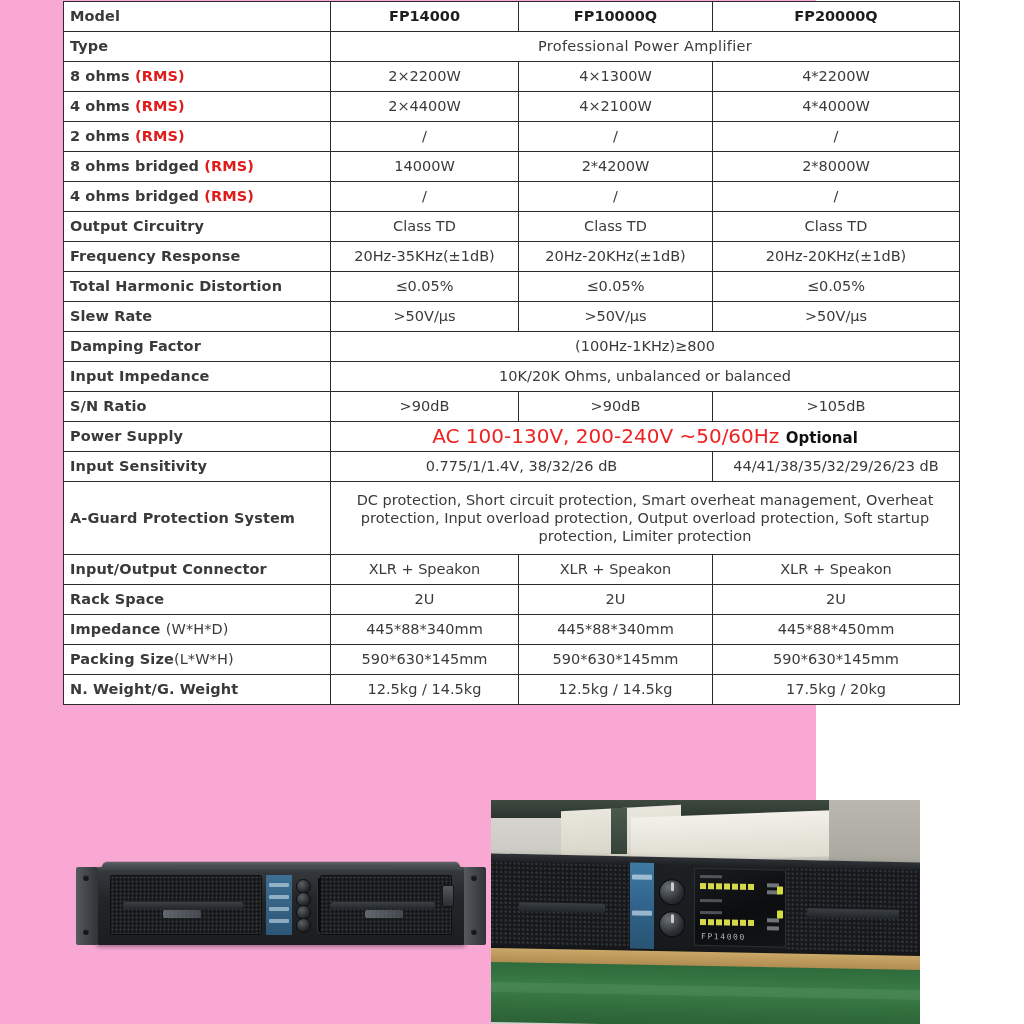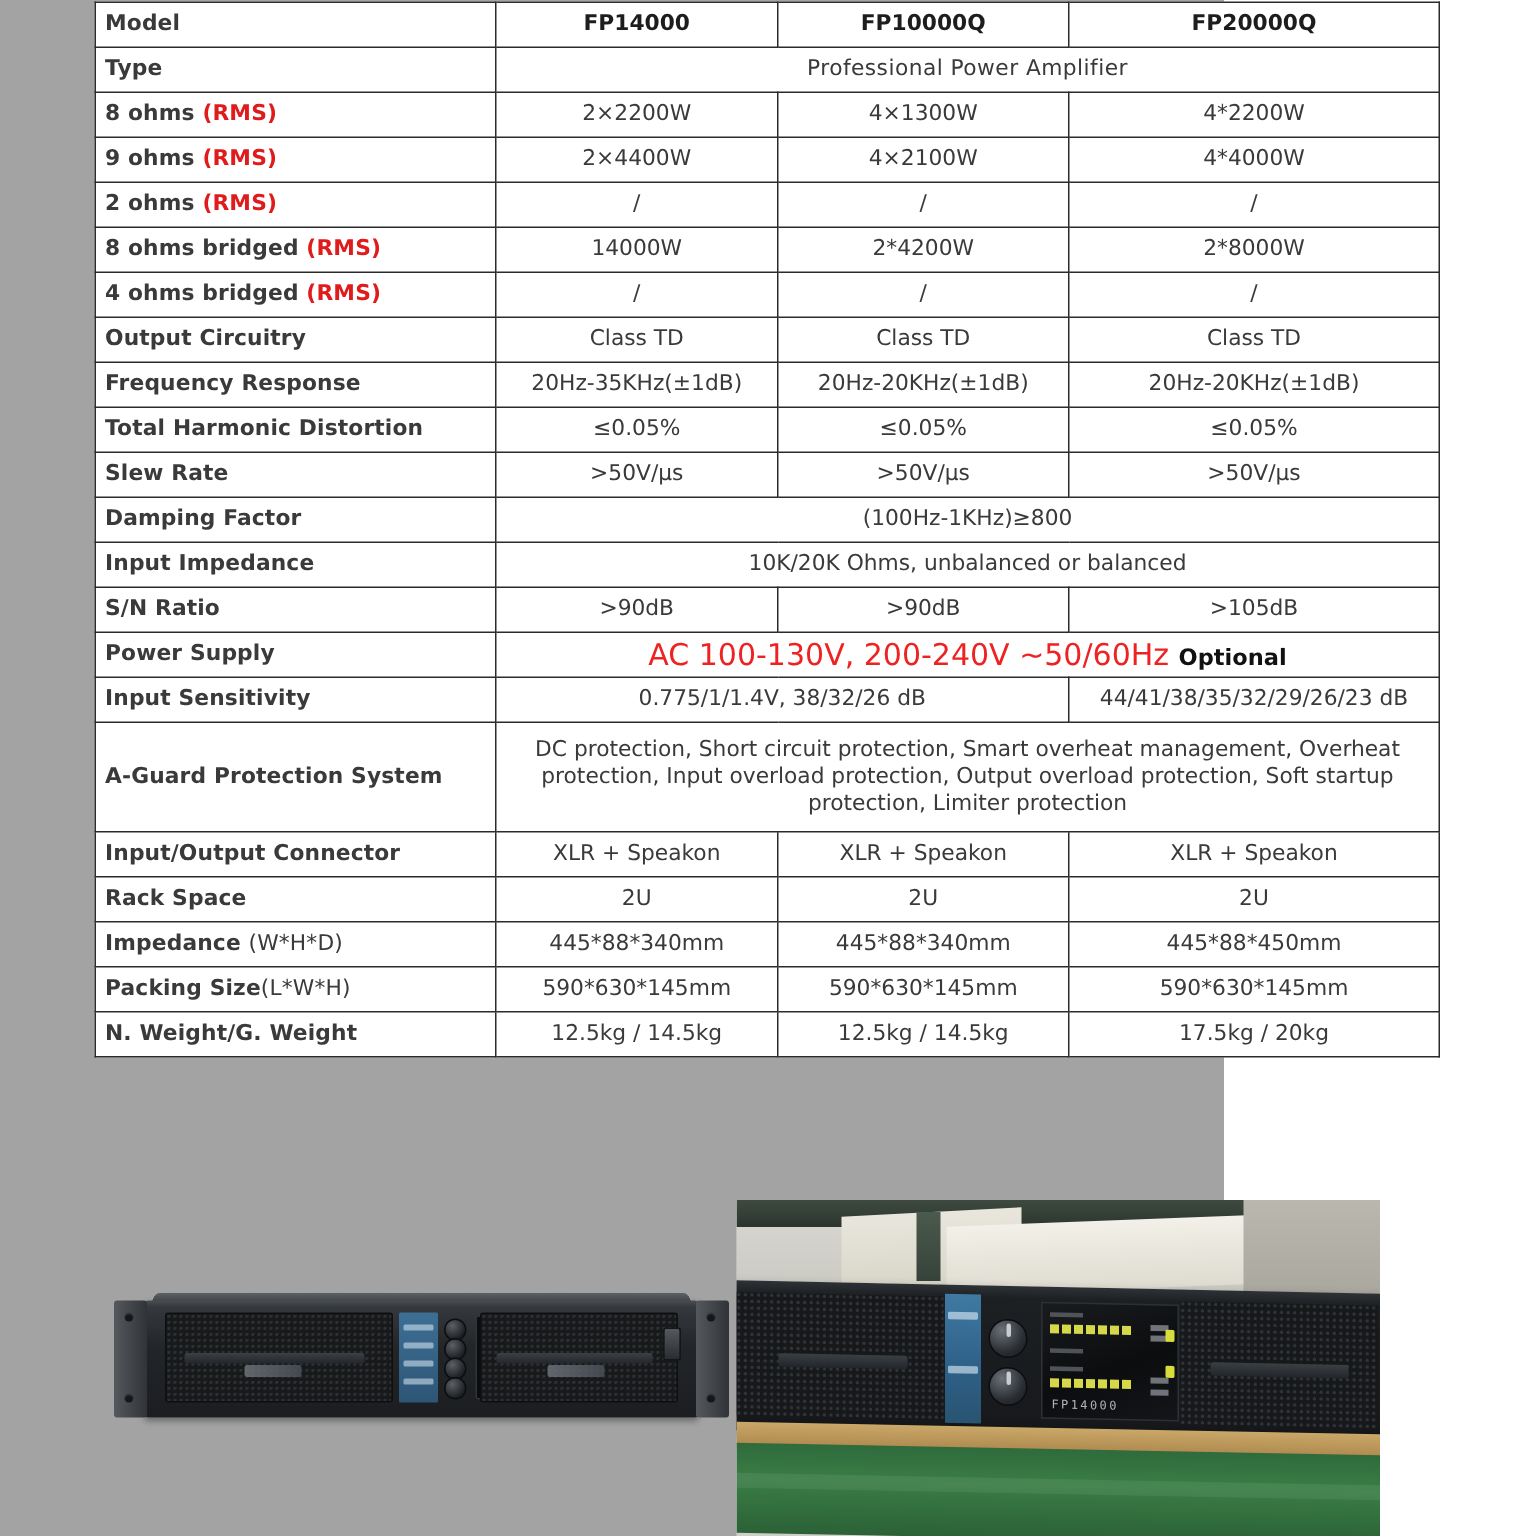--- a/index.html
+++ b/index.html
@@ -11,21 +11,21 @@
     height: 1024px;
     background: #ffffff;
     font-family: "DejaVu Sans", "Liberation Sans", sans-serif;
     overflow: hidden;
   }
 
   #page {
     position: relative;
     width: 816px;
     height: 1024px;
-    background: #a3a3a3;
+    background: #f9a8d4;
   }
 
   
   #spec-table-wrap {
     position: absolute;
     left: 63px;
     top: 1px;
     width: 896px;
   }
 
@@ -464,21 +464,21 @@
         </tr>
 
         <tr>
           <td class="label"><span>8 ohms </span><span class="rms">(RMS)</span></td>
           <td class="val">2×2200W</td>
           <td class="val">4×1300W</td>
           <td class="val">4*2200W</td>
         </tr>
 
         <tr>
-          <td class="label"><span>9 ohms </span><span class="rms">(RMS)</span></td>
+          <td class="label"><span>4 ohms </span><span class="rms">(RMS)</span></td>
           <td class="val">2×4400W</td>
           <td class="val">4×2100W</td>
           <td class="val">4*4000W</td>
         </tr>
 
         <tr>
           <td class="label"><span>2 ohms </span><span class="rms">(RMS)</span></td>
           <td class="val">/</td>
           <td class="val">/</td>
           <td class="val">/</td>

